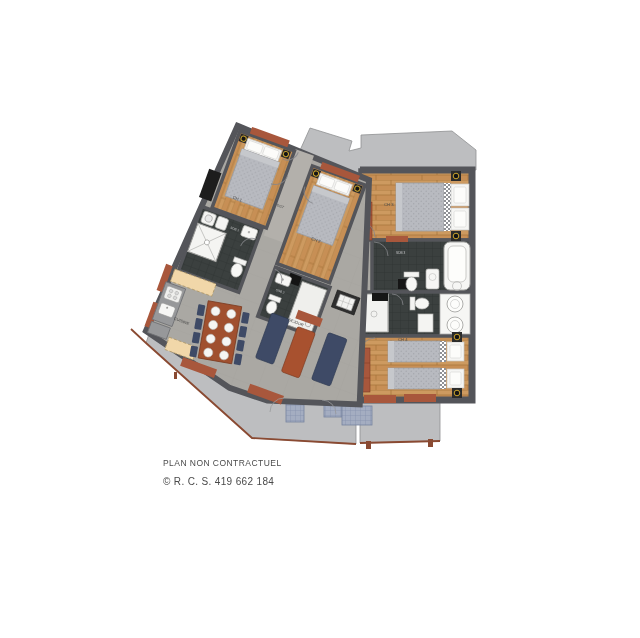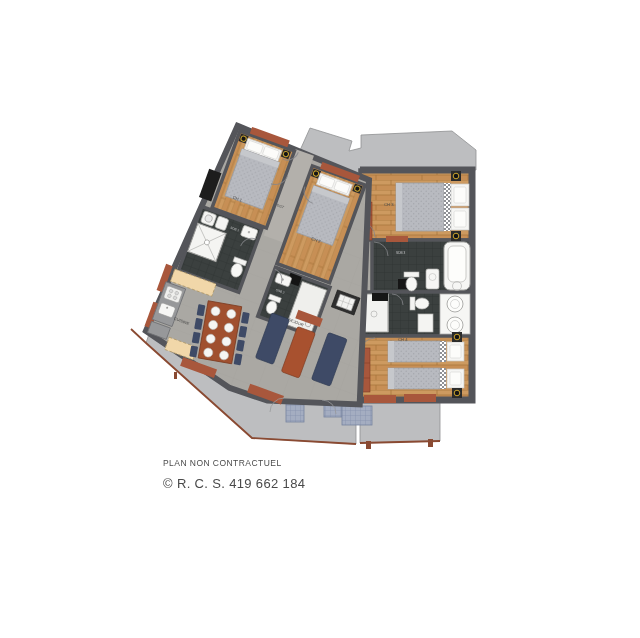--- a/index.html
+++ b/index.html
@@ -1,21 +1,21 @@
 <!DOCTYPE html>
 <html><head>
 <meta charset="utf-8">
 <style>
   html,body{margin:0;padding:0;background:#ffffff;}
   .page{position:relative;width:640px;height:638px;background:#ffffff;overflow:hidden;
         font-family:"Liberation Sans", sans-serif;}
   .plan-svg{position:absolute;left:0;top:0;}
   .footer{position:absolute;left:163px;color:#4a4a4a;}
   .footer-line1{top:458px;font-size:8.5px;letter-spacing:0.45px;font-weight:500;}
-  .footer-line2{top:476px;font-size:13px;letter-spacing:0.35px;font-weight:400;}
+  .footer-line2{top:476px;font-size:10px;letter-spacing:0.35px;font-weight:400;}
   text{font-family:"Liberation Sans", sans-serif;}
 </style>
 </head>
 <body>
 
 <div class="page">
 <svg class="plan-svg" width="640" height="638" viewBox="0 0 640 638">
   <defs>
     <pattern id="woodH" width="46" height="10" patternUnits="userSpaceOnUse">
       <rect width="46" height="10" fill="#c78f55"></rect>

